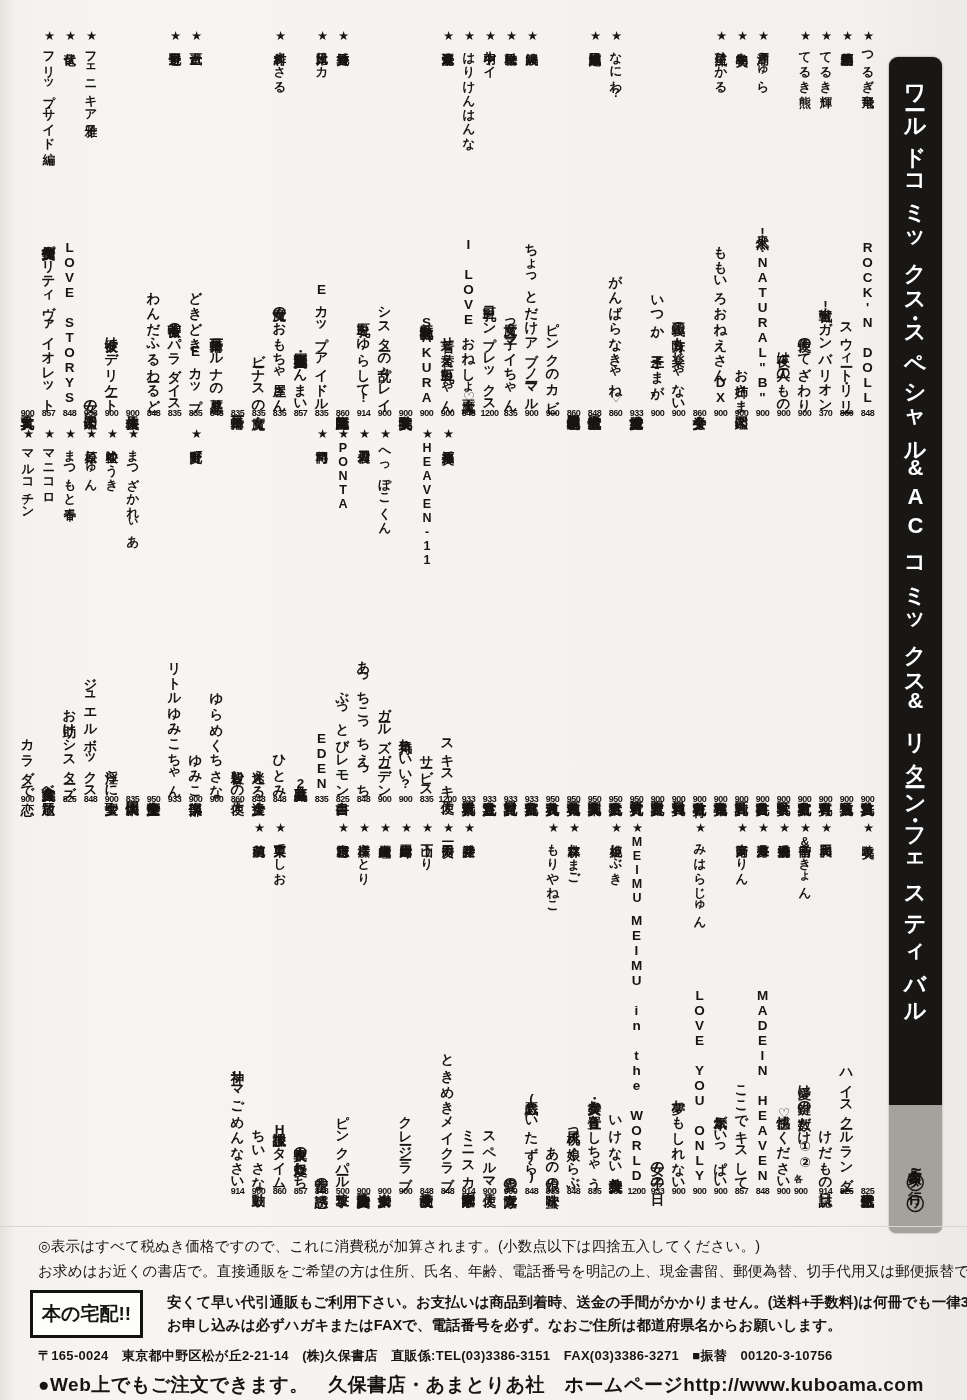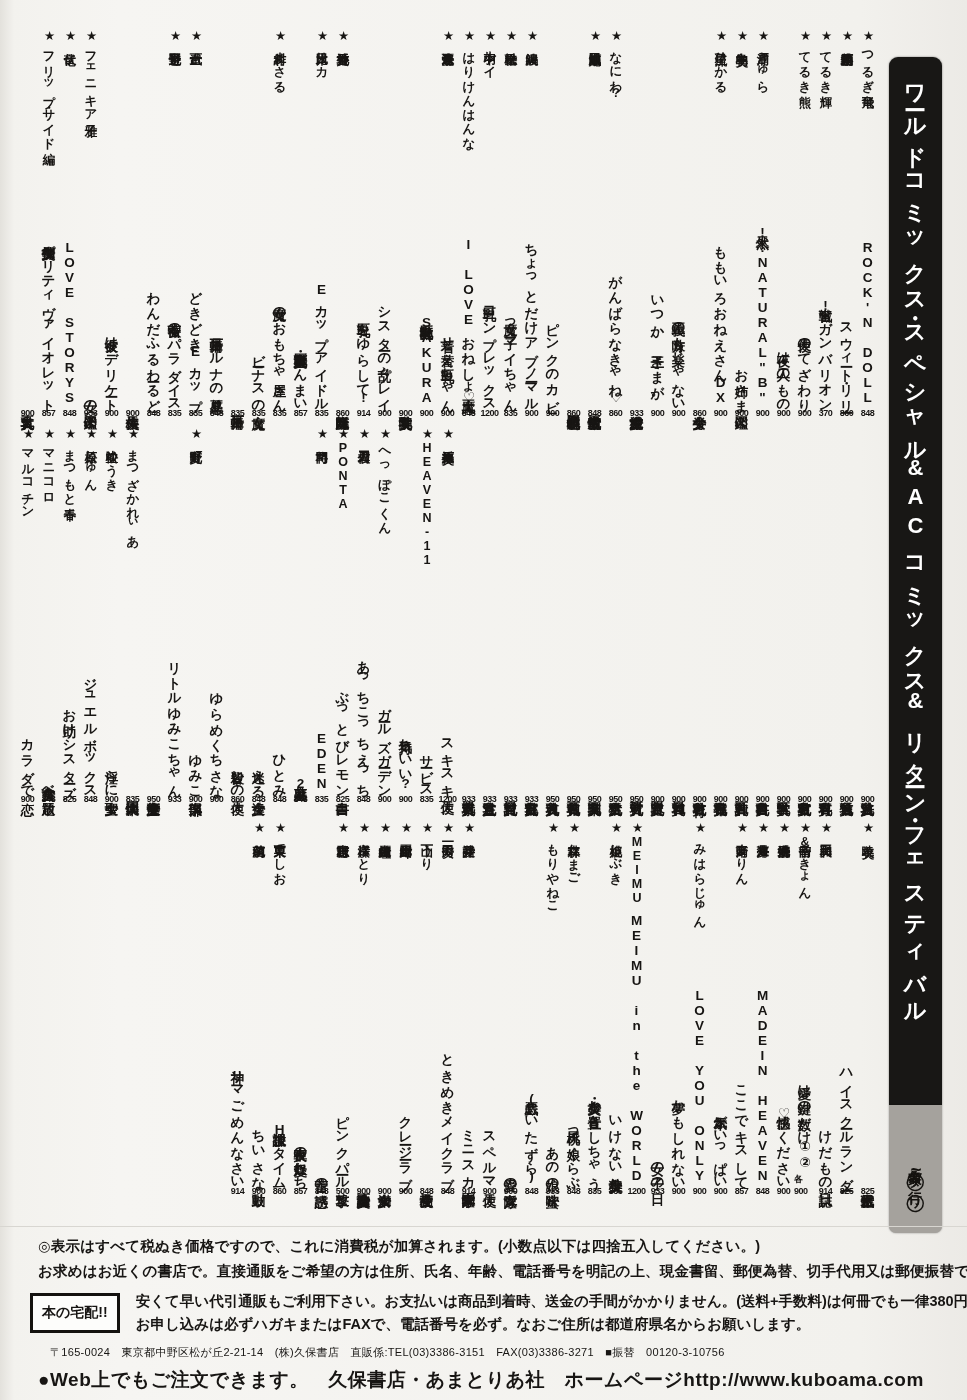--- a/index.html
+++ b/index.html
@@ -26,26 +26,26 @@
   
   .banner{position:absolute;left:889px;top:57px;width:53px;height:1048px;background:#181715;
           border-radius:9px 9px 0 0;display:flex;justify-content:center;box-shadow:0 0 2px #0008;}
   .banner-text{color:#ffffff;font-weight:bold;font-size:22px;letter-spacing:4px;line-height:53px;margin-top:12px;}
   .banner-tail{position:absolute;left:889px;top:1105px;width:53px;height:128px;background:#a5a29d;
           border-radius:0 0 7px 7px;display:flex;justify-content:center;align-items:center;box-shadow:0 0 2px #0006;}
   .tail-text{font-weight:bold;font-size:14px;line-height:53px;color:#14120f;}
   .tail-big{font-size:19px;}
   
   .footer{position:absolute;left:0;top:1226px;width:967px;border-top:1px solid #d8d6d1;padding-top:6px;}
-  .fnote{margin:2px 0 0 38px;font-size:14.5px;font-weight:bold;letter-spacing:0.2px;line-height:23px;white-space:nowrap;}
+  .fnote{margin:2px 0 0 38px;font-size:14.5px;font-weight:normal;letter-spacing:0.2px;line-height:23px;white-space:nowrap;}
   .delivery{display:flex;align-items:center;margin:7px 0 0 30px;}
-  .dbox{border:3px solid #14120f;padding:8px 9px;font-size:14px;font-weight:bold;margin-right:16px;white-space:nowrap;background:#fdfdfb;}
+  .dbox{border:3px solid #14120f;padding:8px 9px;font-size:19px;font-weight:bold;margin-right:24px;white-space:nowrap;background:#fdfdfb;}
   .dlines{display:flex;flex-direction:column;}
   .dline{font-size:14.5px;font-weight:bold;line-height:23px;white-space:nowrap;}
-  .address{margin:9px 0 0 50px;font-size:11px;font-weight:normal;letter-spacing:0.3px;white-space:nowrap;}
+  .address{margin:9px 0 0 38px;font-size:13px;font-weight:bold;letter-spacing:0.3px;white-space:nowrap;}
   .webline{margin:7px 0 0 38px;font-size:19px;font-weight:bold;letter-spacing:0.5px;white-space:nowrap;}
 </style>
 </head>
 <body>
 
 <div class="main">
   <div class="band b1">
       <div class="group">
         <div class="author vtext">★つるぎ飛竜</div>
         <div class="books">

